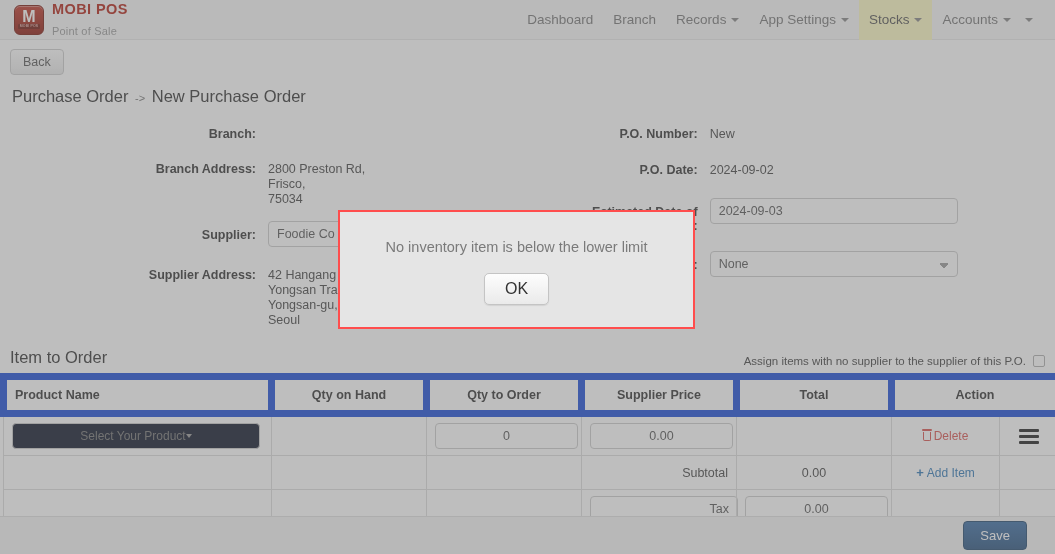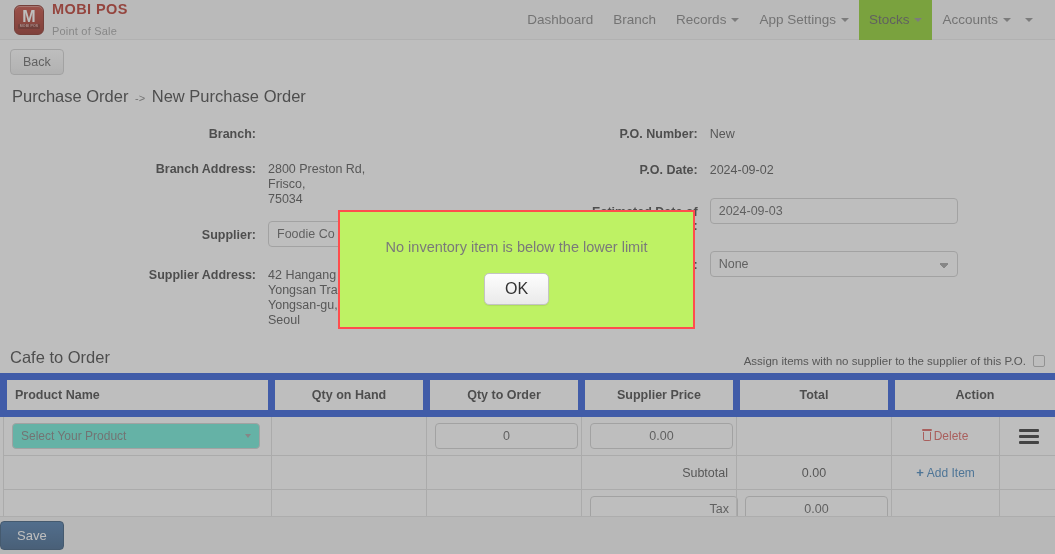--- a/index.html
+++ b/index.html
@@ -51,21 +51,21 @@
   .brand-sub {
     color: #9b9b9b; font-size: 11px; display: block; margin-top: 10px;
     letter-spacing: .2px;
   }
   .nav-items { display: flex; align-items: stretch; height: 40px; }
   .nav-item {
     display: flex; align-items: center; gap: 5px;
     padding: 0 10px; font-size: 13.5px; color: #777;
     cursor: pointer; height: 40px;
   }
-  .nav-item.active { background: #84cc16; color: #555; }
+  .nav-item.active { background: #fef9c3; color: #555; }
   .caret {
     width: 0; height: 0;
     border-left: 4px solid transparent;
     border-right: 4px solid transparent;
     border-top: 4px solid #888;
     display: inline-block;
   }
   .nav-end { display: flex; align-items: center; padding: 0 14px 0 4px; }
 
   
@@ -155,23 +155,23 @@
   .col-product { width: 268px; }
   .col-qoh { width: 155px; }
   .col-qto { width: 155px; }
   .col-price { width: 155px; }
   .col-total { width: 155px; }
   .col-action { width: 108px; }
   .col-drag { width: 59px; }
 
   .select-product {
     width: 248px; height: 26px;
-    border: 1px solid #ccc; border-radius: 4px; background: #5eead4;
+    border: 1px solid #ccc; border-radius: 4px; background: #0f172a;
     font-size: 12px; color: #777;
-    display: flex; align-items: center; justify-content: space-between;
+    display: flex; align-items: center; justify-content: center;
     padding: 0 8px;
   }
   .select-product .tri {
     width: 0; height: 0;
     border-left: 3.5px solid transparent;
     border-right: 3.5px solid transparent;
     border-top: 4px solid #999;
   }
   .num-inp {
     width: 143px; height: 26px;
@@ -212,41 +212,41 @@
   .tiny-toggle {
     display: inline-block; width: 9px; height: 4px;
     background: #333; border-radius: 1px; vertical-align: middle;
   }
 
   
   .footer {
     position: absolute; left: 0; bottom: 0;
     width: 1055px; height: 38px;
     background: #f5f5f5; border-top: 1px solid #e0e0e0;
-    display: flex; align-items: center; justify-content: flex-start;
-    padding-right: 18px;
+    display: flex; align-items: center; justify-content: flex-end;
+    padding-right: 28px;
   }
   .btn-save {
     background: linear-gradient(180deg,#3b6ea5 0%,#2b5480 100%);
     border: 1px solid #24496f; border-radius: 4px;
     color: #fff; font-size: 13px; padding: 6px 16px; cursor: pointer;
   }
 
   
   .overlay {
     position: absolute; left:0; top:0;
     width: 1055px; height: 554px;
     background: rgba(110,110,110,0.45);
     z-index: 50;
   }
   .modal {
     position: absolute;
     left: 338px; top: 210px;
     width: 357px; height: 119px;
-    background: #bef264;
+    background: #e5e5e5;
     border: 2px solid #ff4d4d;
     z-index: 60;
     display: flex; flex-direction: column;
     align-items: center; justify-content: center;
   }
   .modal-msg {
     font-size: 14.5px; color: #7a7a7a;
     margin-top: 4px; margin-bottom: 18px;
     text-align: center;
   }
@@ -366,21 +366,21 @@
       <div class="frow">
         <div class="flabel">Payment Status:</div>
         <select class="sel w-pay">
           <option>None</option>
         </select>
       </div>
     </div>
   </div>
 
   <div class="items-head">
-    <div class="items-title">Cafe to Order</div>
+    <div class="items-title">Item to Order</div>
     <div class="assign-wrap">
       <span>Assign items with no supplier to the supplier of this P.O.</span>
       <span class="cb"></span>
     </div>
   </div>
 
   <table class="items">
     <colgroup>
       <col class="col-product">
         <col class="col-qoh">

